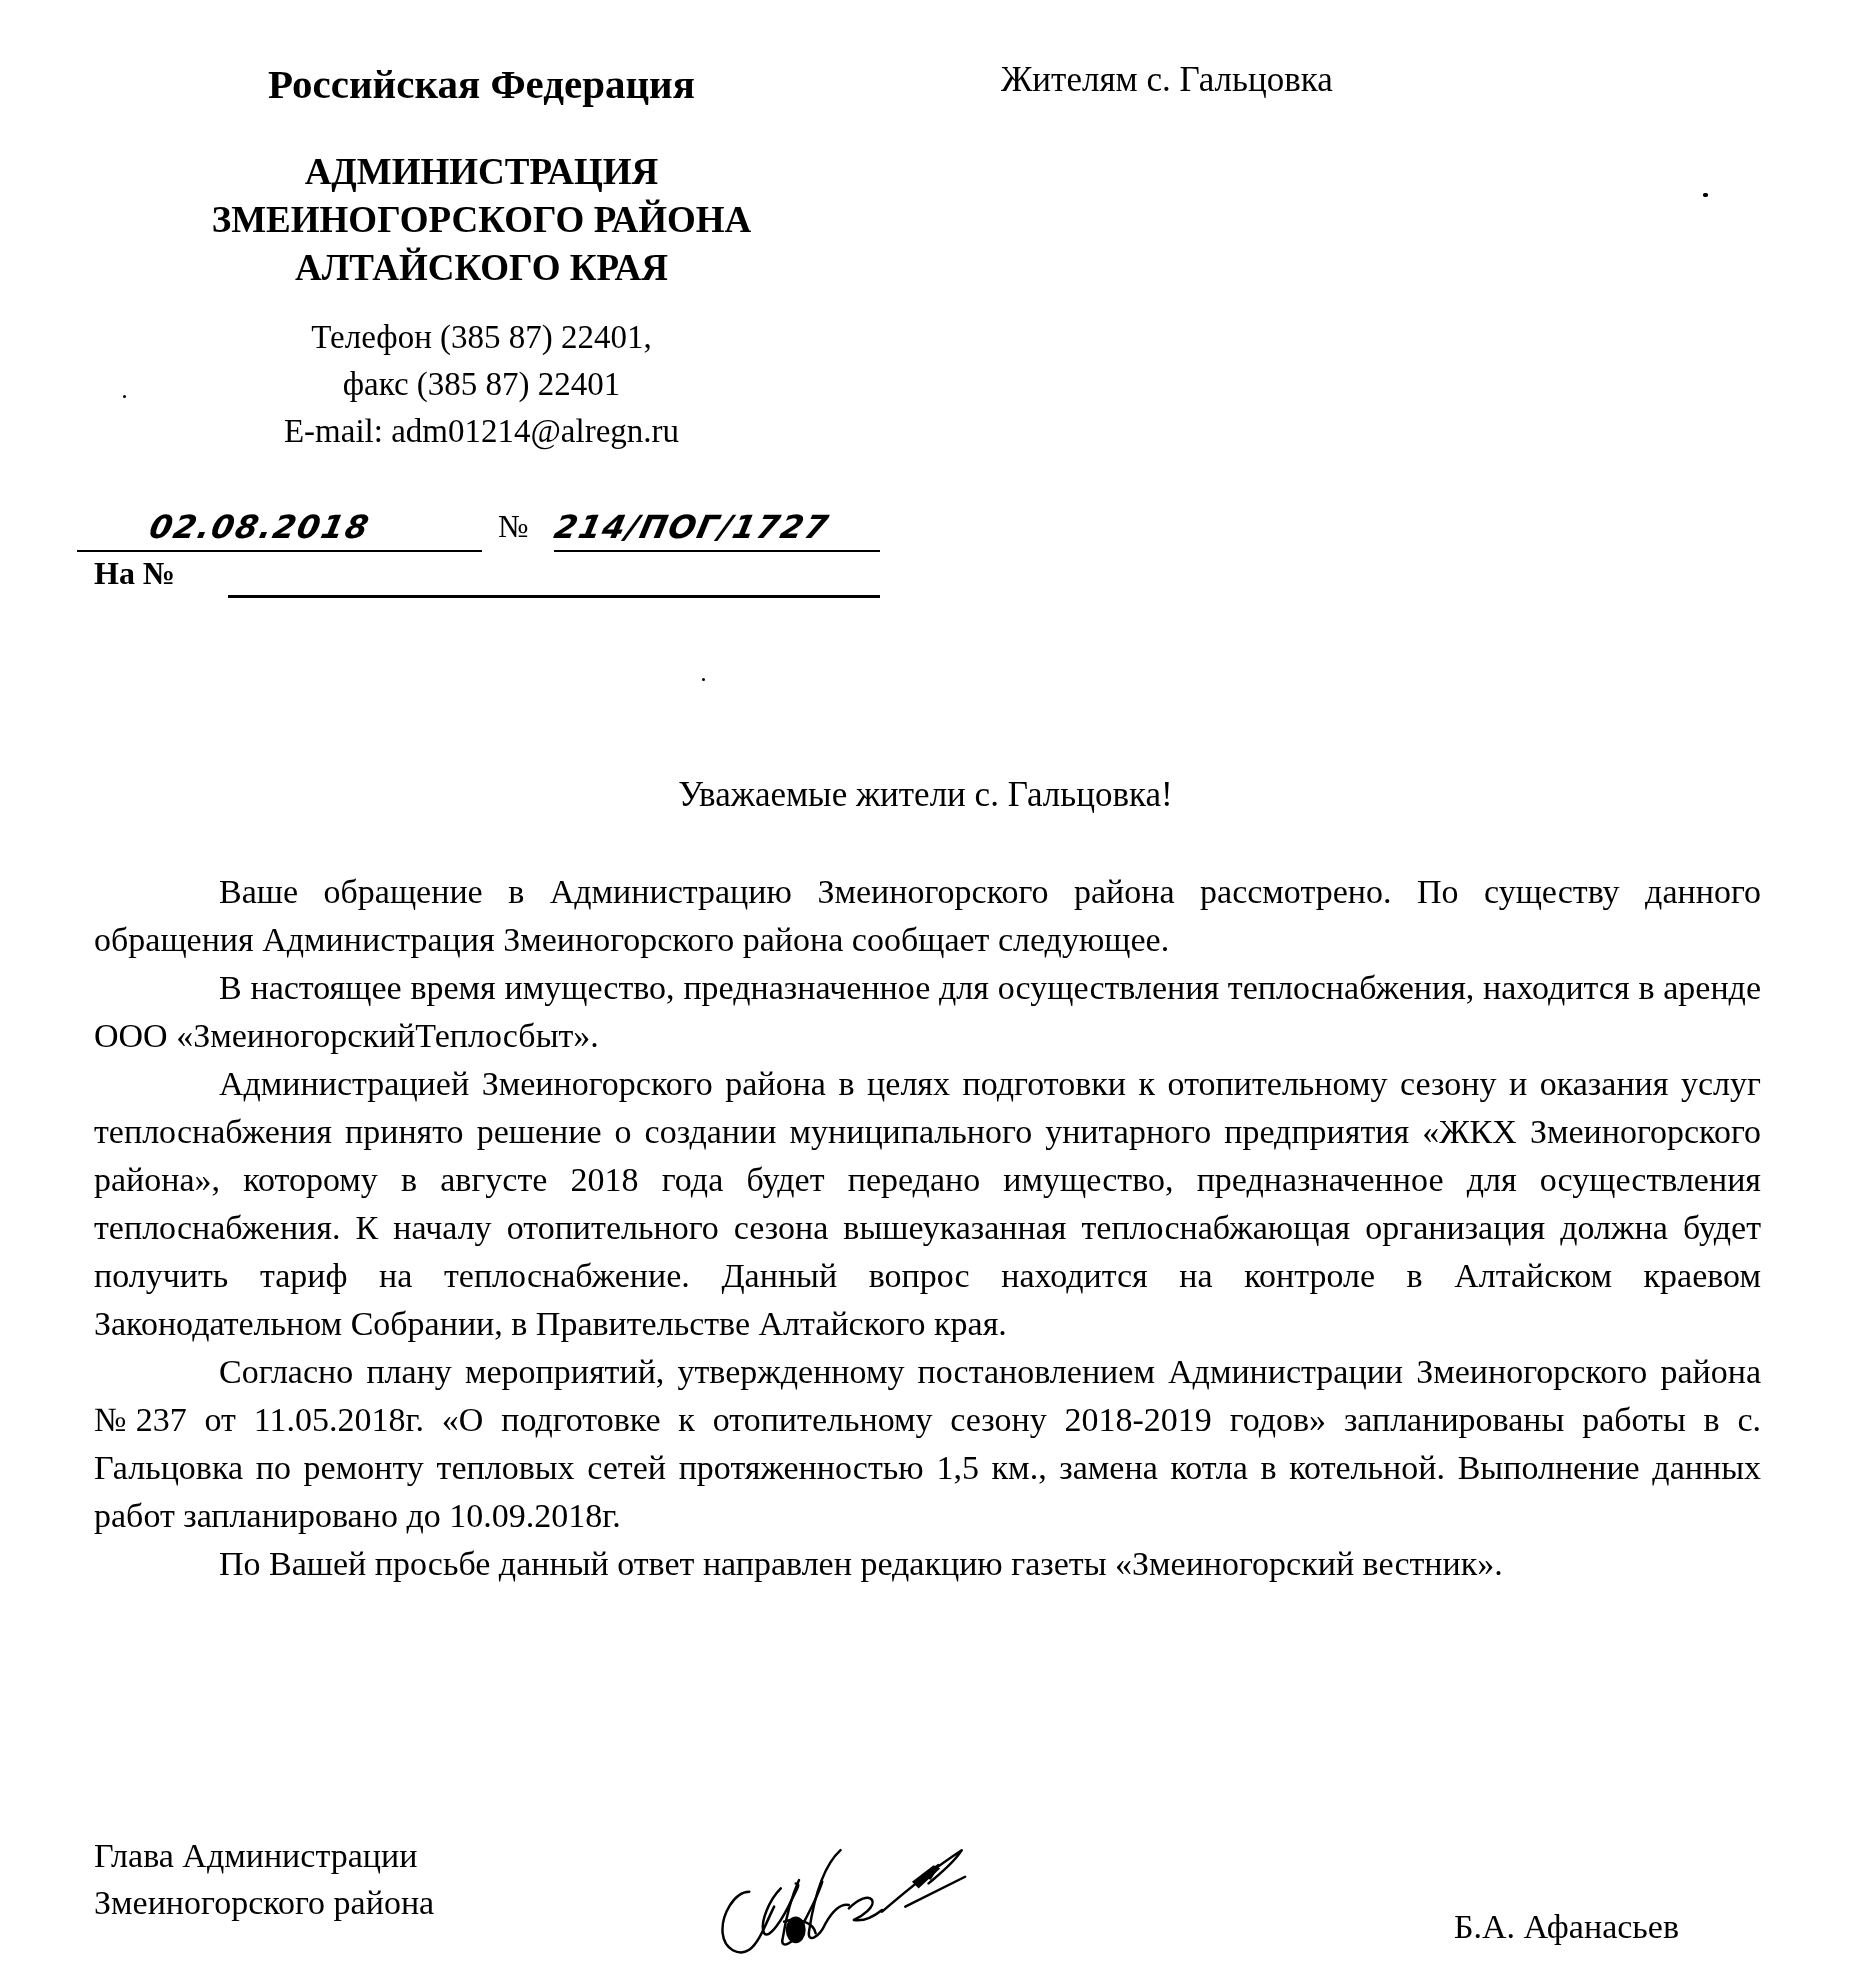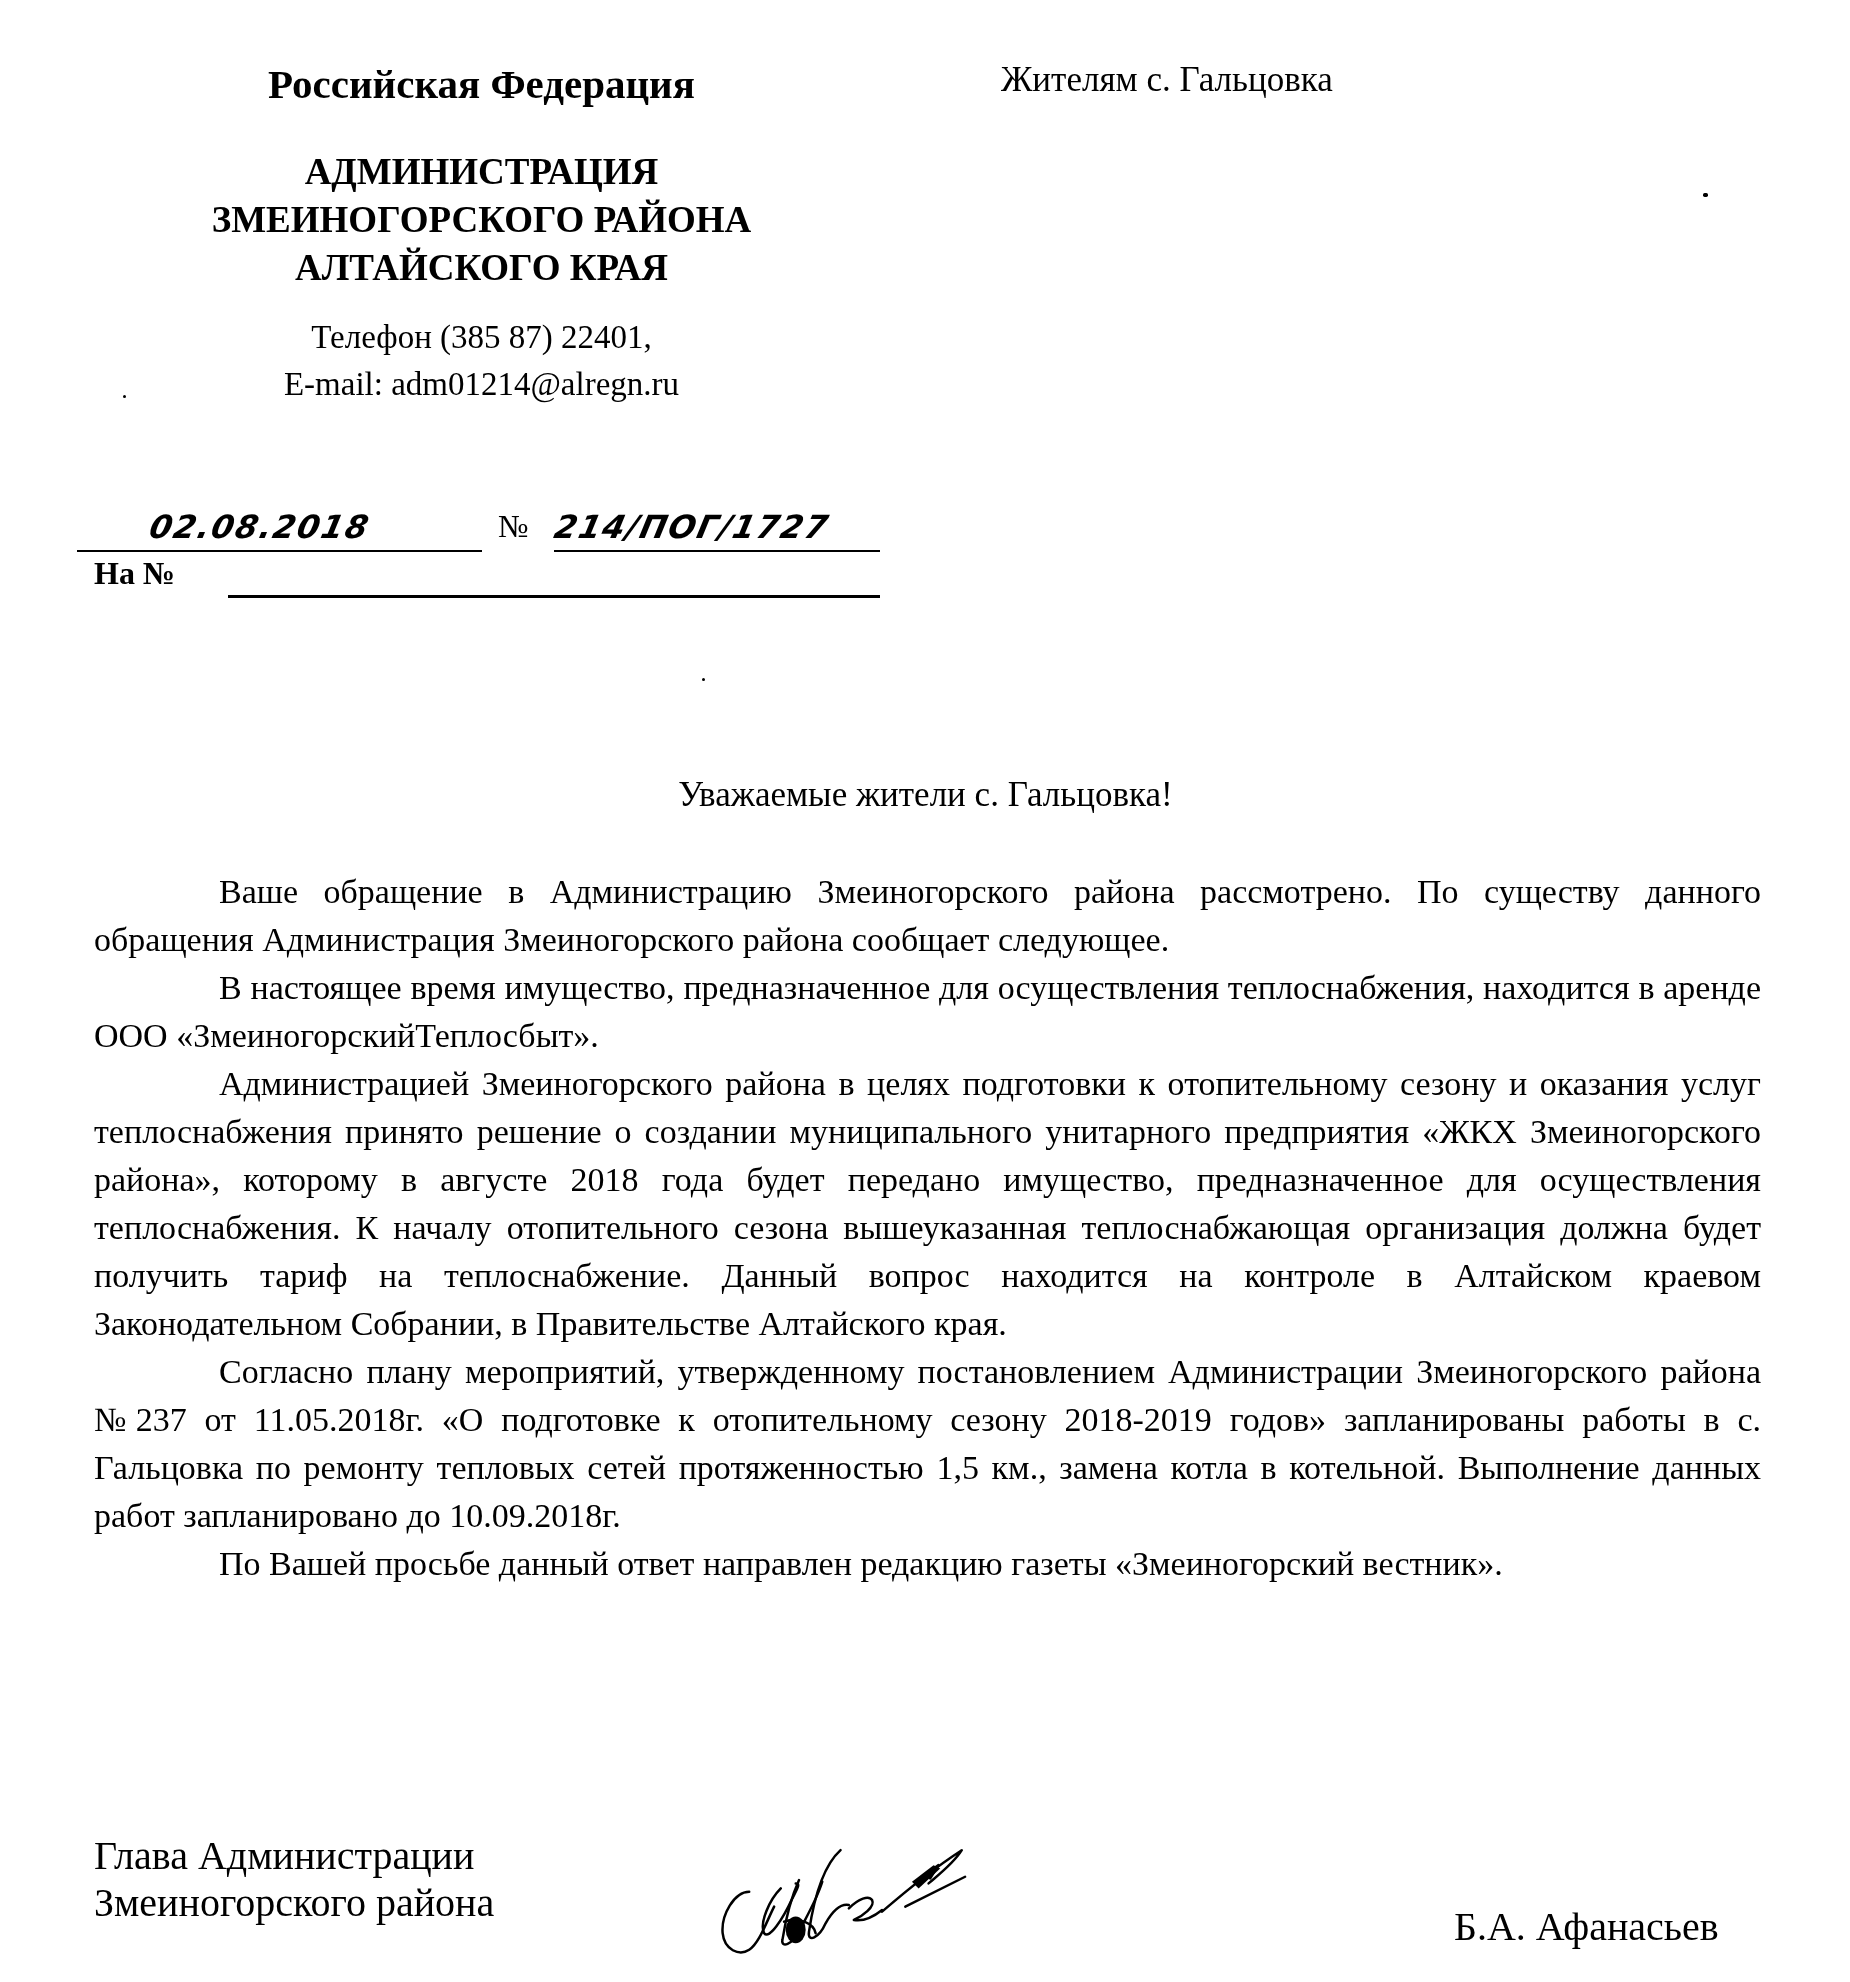--- a/index.html
+++ b/index.html
@@ -11,36 +11,37 @@
   .org { font-size: 37px; font-weight: bold; line-height: 48px; top: 148px; }
   .addr { font-size: 33px; line-height: 47px; top: 314px; }
   .recipient { left: 1001px; top: 60px; font-size: 35px; }
   .refline { height: 1.7px; background: #000; }
   .hand { font-family: "DejaVu Sans", sans-serif; font-style: italic; font-weight: bold;
           font-size: 32px; letter-spacing: 1.7px; transform: skewX(-12deg); }
   .label { font-size: 32px; font-weight: bold; }
   .greeting { top: 735px; left: 0; width: 1851px; text-align: center; font-size: 35px; margin-top: 40px; }
   .body-text { left: 94px; top: 868px; width: 1667px; font-size: 34px; line-height: 48px; }
   .body-text p { margin: 0; text-align: justify; text-indent: 125px; }
-  .sig-block { font-size: 40px; line-height: 47px; }
+  .sig-block { font-size: 34px; line-height: 47px; }
   .dot { width: 3.3px; height: 3.3px; background: #000; border-radius: 1.7px; }
 </style>
 </head>
 <body>
 
 <div class="abs country">Российская Федерация</div>
 
 <div class="abs hdr-left org">
   <div>АДМИНИСТРАЦИЯ</div>
   <div>ЗМЕИНОГОРСКОГО РАЙОНА</div>
   <div>АЛТАЙСКОГО КРАЯ</div>
 </div>
 
 <div class="abs hdr-left addr">
   <div>Телефон  (385 87)  22401,</div>
+  <div>факс (385 87) 22401</div>
   <div>E-mail: adm01214@alregn.ru</div>
 </div>
 
 <div class="abs hand" style="left:150px; top:508px;">02.08.2018</div>
 <div class="abs refline" style="left:77px; top:550px; width:405px;"></div>
 
 <div class="abs label" style="left:498px; top:508px; font-weight:normal; font-size:32px;">№</div>
 <div class="abs hand" style="left:555px; top:508px;">214/ПОГ/1727</div>
 <div class="abs refline" style="left:554px; top:550px; width:326px;"></div>
 

